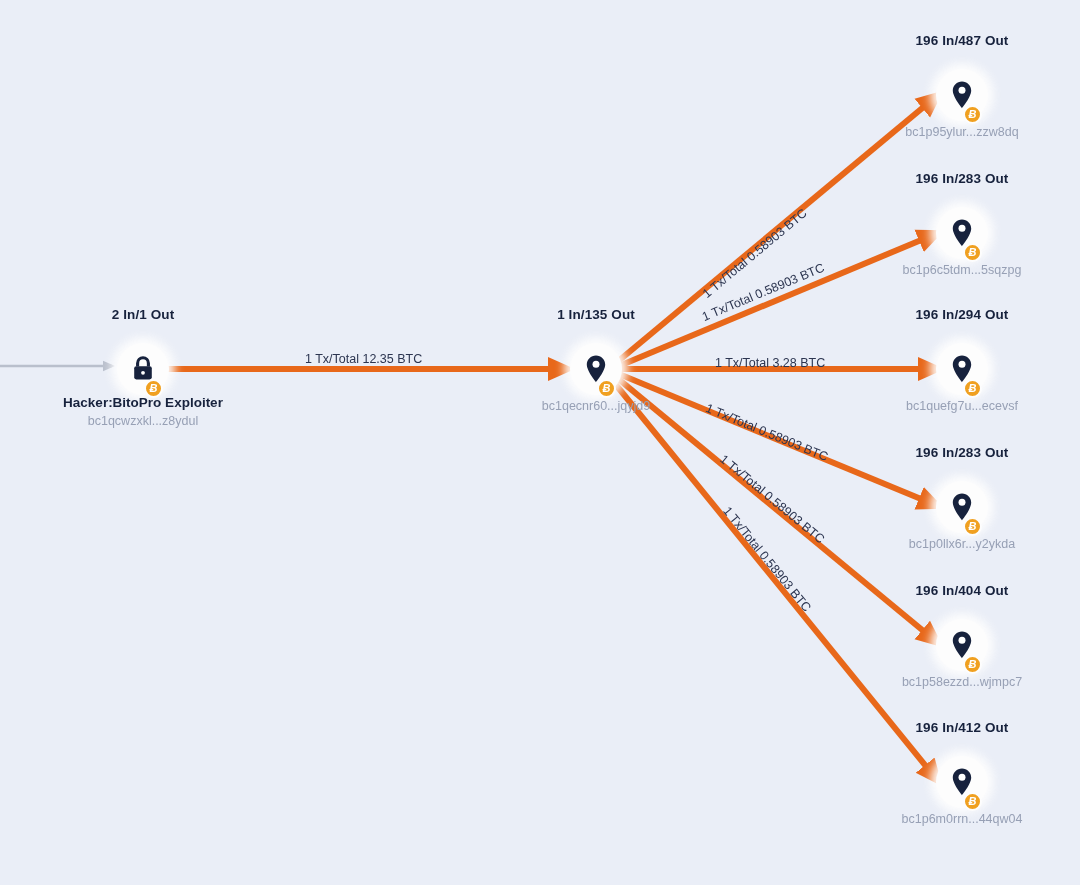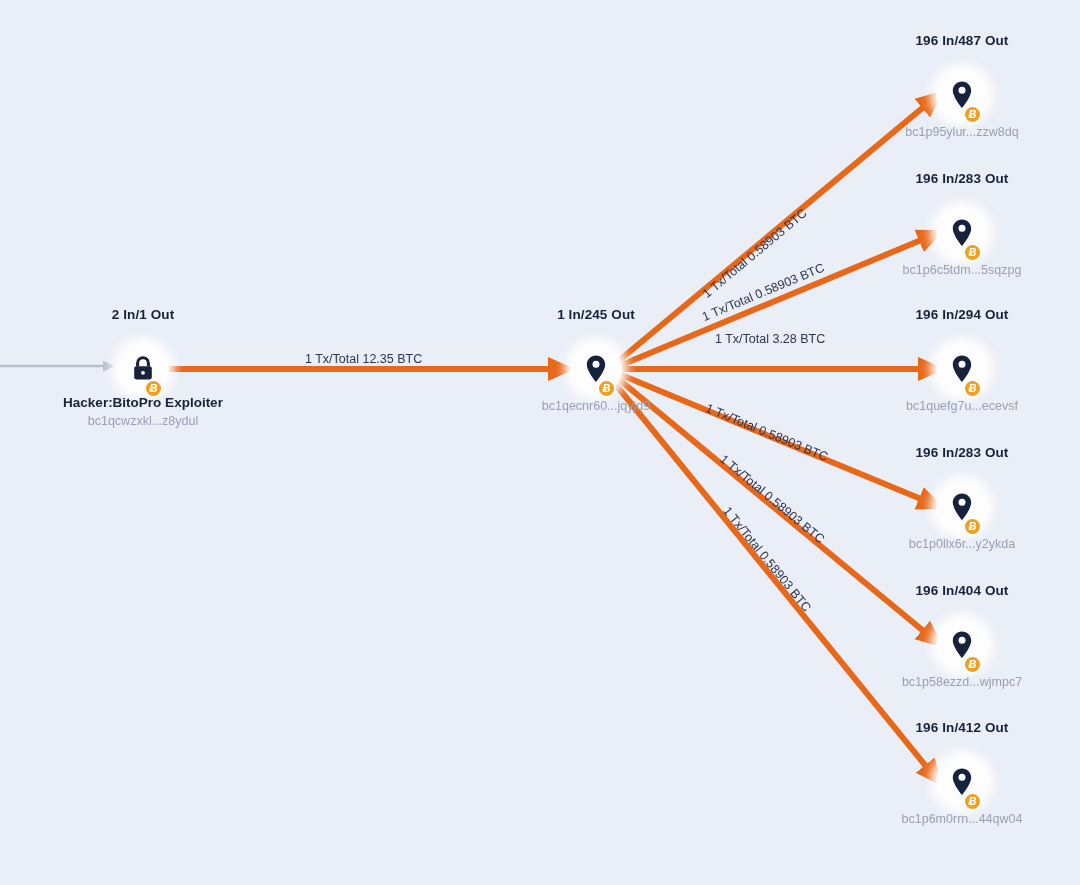--- a/index.html
+++ b/index.html
@@ -125,21 +125,21 @@
     <line x1="616" y1="377" x2="938" y2="643" stroke="#e8681a" stroke-width="6" marker-end="url(#ah)"></line>
     <line x1="612" y1="380" x2="938" y2="781" stroke="#e8681a" stroke-width="6" marker-end="url(#ah)"></line>
   </svg>
 
   <div class="edge-label" style="left:305px; top:352px;">1 Tx/Total 12.35 BTC</div>
 
   <div class="edge-label" style="left:700px; top:290px; transform:rotate(-39.8deg);">1 Tx/Total 0.58903 BTC</div>
 
   <div class="edge-label" style="left:700px; top:311px; transform:rotate(-22.6deg);">1 Tx/Total 0.58903 BTC</div>
 
-  <div class="edge-label" style="left:715px; top:332px;">1 Tx/Total 3.28 BTC</div>
+  <div class="edge-label" style="left:715px; top:356px;">1 Tx/Total 3.28 BTC</div>
 
   <div class="edge-label" style="left:709px; top:401px; transform:rotate(22.5deg);">1 Tx/Total 0.58903 BTC</div>
 
   <div class="edge-label" style="left:726px; top:452px; transform:rotate(39.5deg);">1 Tx/Total 0.58903 BTC</div>
 
   <div class="edge-label" style="left:731px; top:504px; transform:rotate(50.8deg);">1 Tx/Total 0.58903 BTC</div>
 
   <div class="node has-title" style="left:143px; top:369px;">
     <div class="halo"></div>
     <span class="glyph">
@@ -157,21 +157,21 @@
 
   <div class="node" style="left:596px; top:369px;">
     <div class="halo"></div>
     <span class="glyph">
       <svg viewBox="0 0 26 30" xmlns="http://www.w3.org/2000/svg">
         <path d="M13 1.4 c-5.1 0-9.2 4.1-9.2 9.2 0 6.6 9.2 17.6 9.2 17.6 s9.2-11 9.2-17.6 c0-5.1-4.1-9.2-9.2-9.2 z" fill="#17223d"></path>
         <circle cx="13" cy="10.3" r="3.5" fill="#ffffff"></circle>
       </svg>
     </span>
     <span class="coin">Ƀ</span>
-    <div class="io">1 In/245 Out</div>
+    <div class="io">1 In/135 Out</div>
     <div class="addr">bc1qecnr60...jqyjd9</div>
   </div>
 
   <div class="node" style="left:962px; top:95px;">
     <div class="halo"></div>
     <span class="glyph">
       <svg viewBox="0 0 26 30" xmlns="http://www.w3.org/2000/svg">
         <path d="M13 1.4 c-5.1 0-9.2 4.1-9.2 9.2 0 6.6 9.2 17.6 9.2 17.6 s9.2-11 9.2-17.6 c0-5.1-4.1-9.2-9.2-9.2 z" fill="#17223d"></path>
         <circle cx="13" cy="10.3" r="3.5" fill="#ffffff"></circle>
       </svg>

